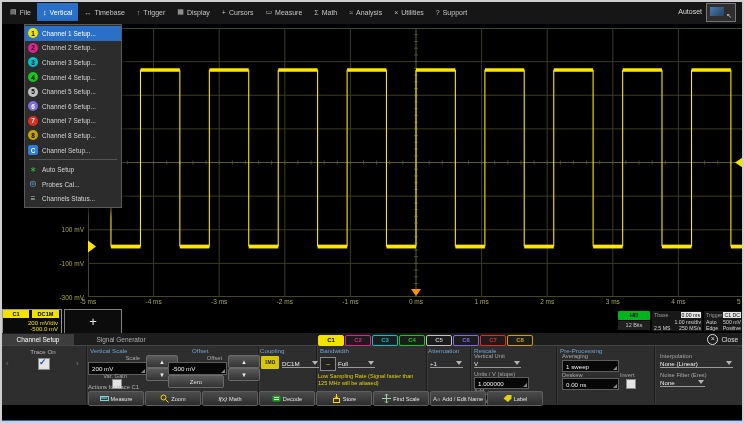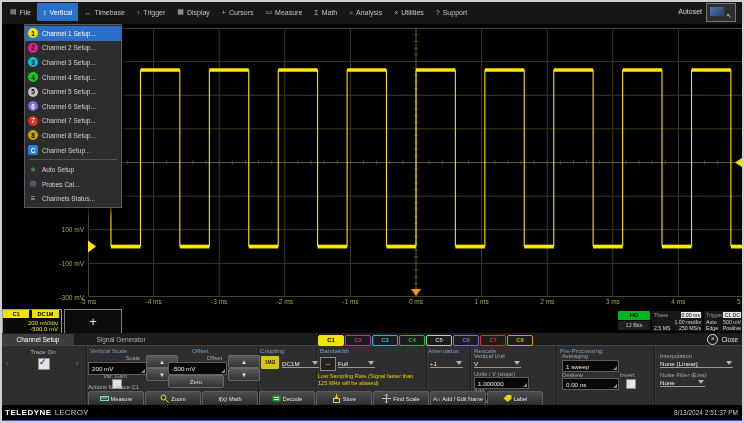--- a/index.html
+++ b/index.html
@@ -495,20 +495,16 @@
           <span class="aicon">
             <svg width="9" height="9">
               <path d="M0.5 4.5 4 1h4.5v3.5L5 8z" fill="#e8d100"></path>
             </svg>
           </span>
           <span>Label</span>
         </div>
       </div>
   </div>
 
-  <div class="footer">
-    <div class="brand"><span>TELEDYNE</span><span class="b2">LECROY</span></div>
-    <div class="dt">8/13/2024 2:51:37 PM</div>
-  </div>
   <div class="bluebar"></div>
 
   <div class="frame"></div>
 </div>
 
 </body></html>

